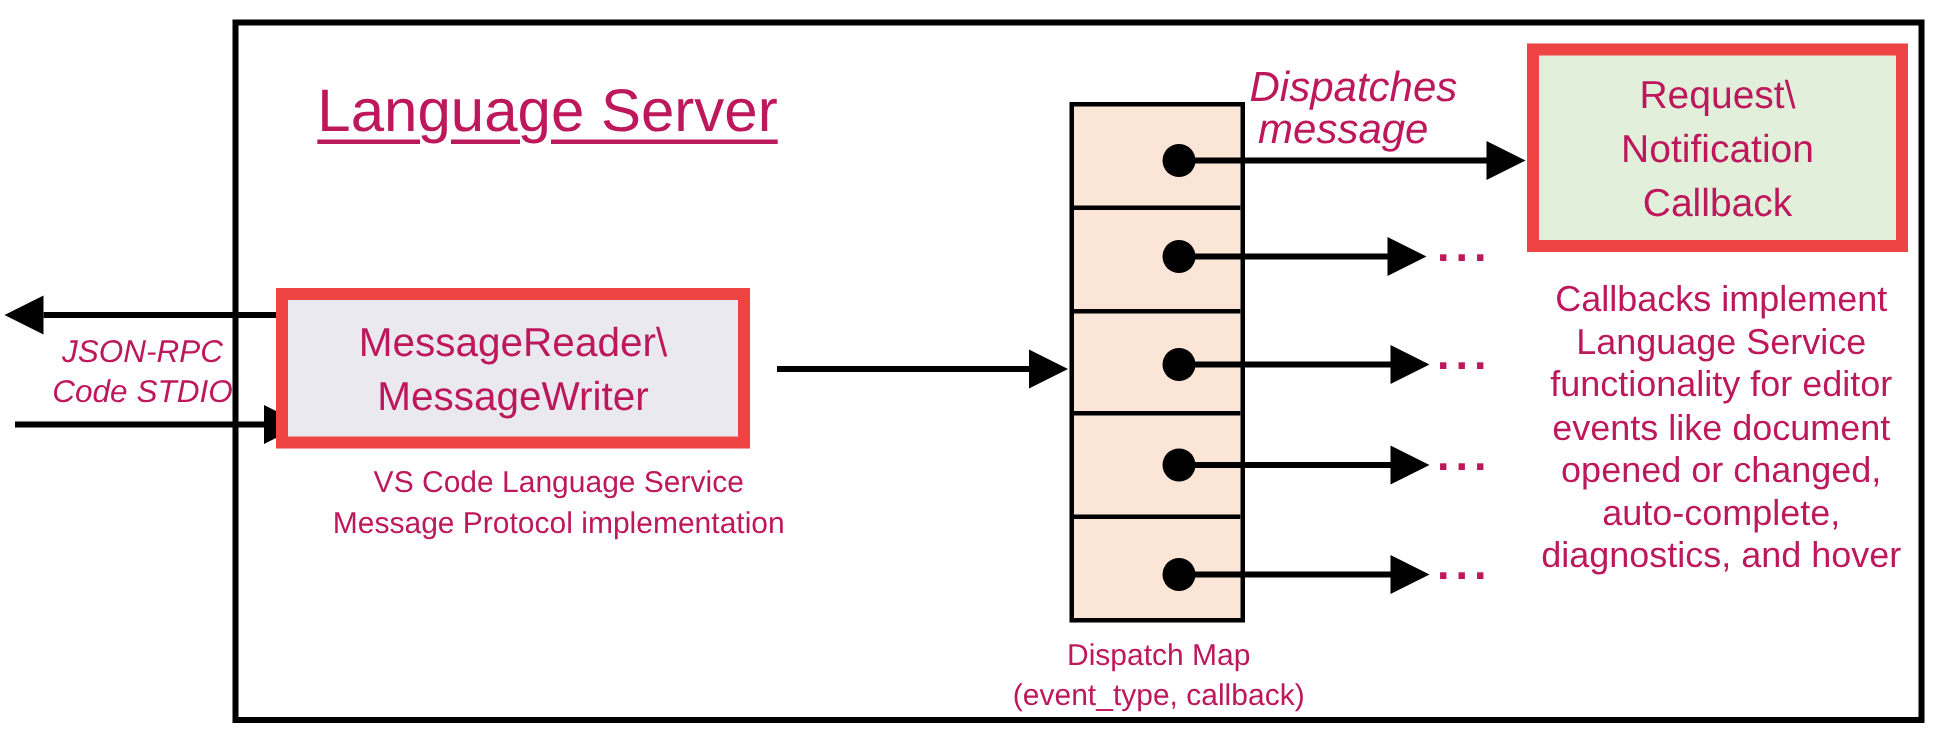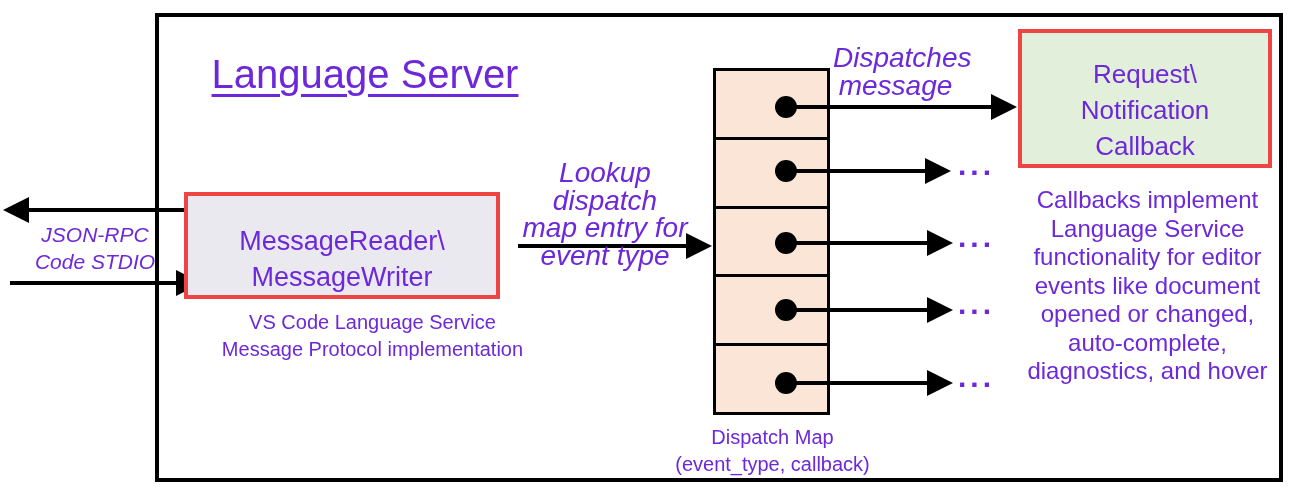--- a/index.html
+++ b/index.html
@@ -2,21 +2,21 @@
 <html style="--reader_fill: #eae9f0; --dispatch_fill: #fbe5d6; --callback_fill: #e2efda; --line: #000000;"><head>
 <meta charset="utf-8">
 <style>
   html, body { margin: 0; padding: 0; background: #ffffff; }
   .canvas {
     position: relative;
     width: 1291px;
     height: 494px;
     background: #ffffff;
     font-family: "Liberation Sans", sans-serif;
-    color: #6d28d9;
+    color: #be185d;
     overflow: hidden;
   }
   .outer-box {
     position: absolute;
     left: 155px; top: 13px;
     width: 1128px; height: 469px;
     border: 4px solid #000;
     box-sizing: border-box;
     z-index: 0;
   }
@@ -36,23 +36,23 @@
   .wires {
     position: absolute;
     left: 0; top: 0;
     width: 1291px; height: 494px;
     z-index: 2;
     pointer-events: none;
   }
   .box {
     position: absolute;
     box-sizing: border-box;
-    border: 4px solid #ef4444;
+    border: 8px solid #ef4444;
     display: flex;
-    align-items: flex-end;
+    align-items: center;
     justify-content: center;
     text-align: center;
     z-index: 3;
   }
   .box .box-label { white-space: pre-line; }
   .reader-box {
     left: 184px; top: 192px;
     width: 316px; height: 107px;
     background: var(--reader_fill, #eae9f0);
     font-size: 27px;
@@ -164,23 +164,20 @@
 
   <div class="box reader-box">
     <span class="box-label">MessageReader\
 MessageWriter</span>
   </div>
   <div class="caption reader-caption">VS Code Language Service
 Message Protocol implementation</div>
 
   <div class="annot stdio-label">JSON-RPC
 Code STDIO</div>
-  <div class="annot lookup-label">Lookup dispatch
-map entry for
-event type</div>
   <div class="annot dispatches-label">Dispatches
 message</div>
 
   <div class="caption dispatch-label">Dispatch Map
 (event_type, callback)</div>
 
   <div class="box callback-box">
     <span class="box-label">Request\
 Notification
 Callback</span>

